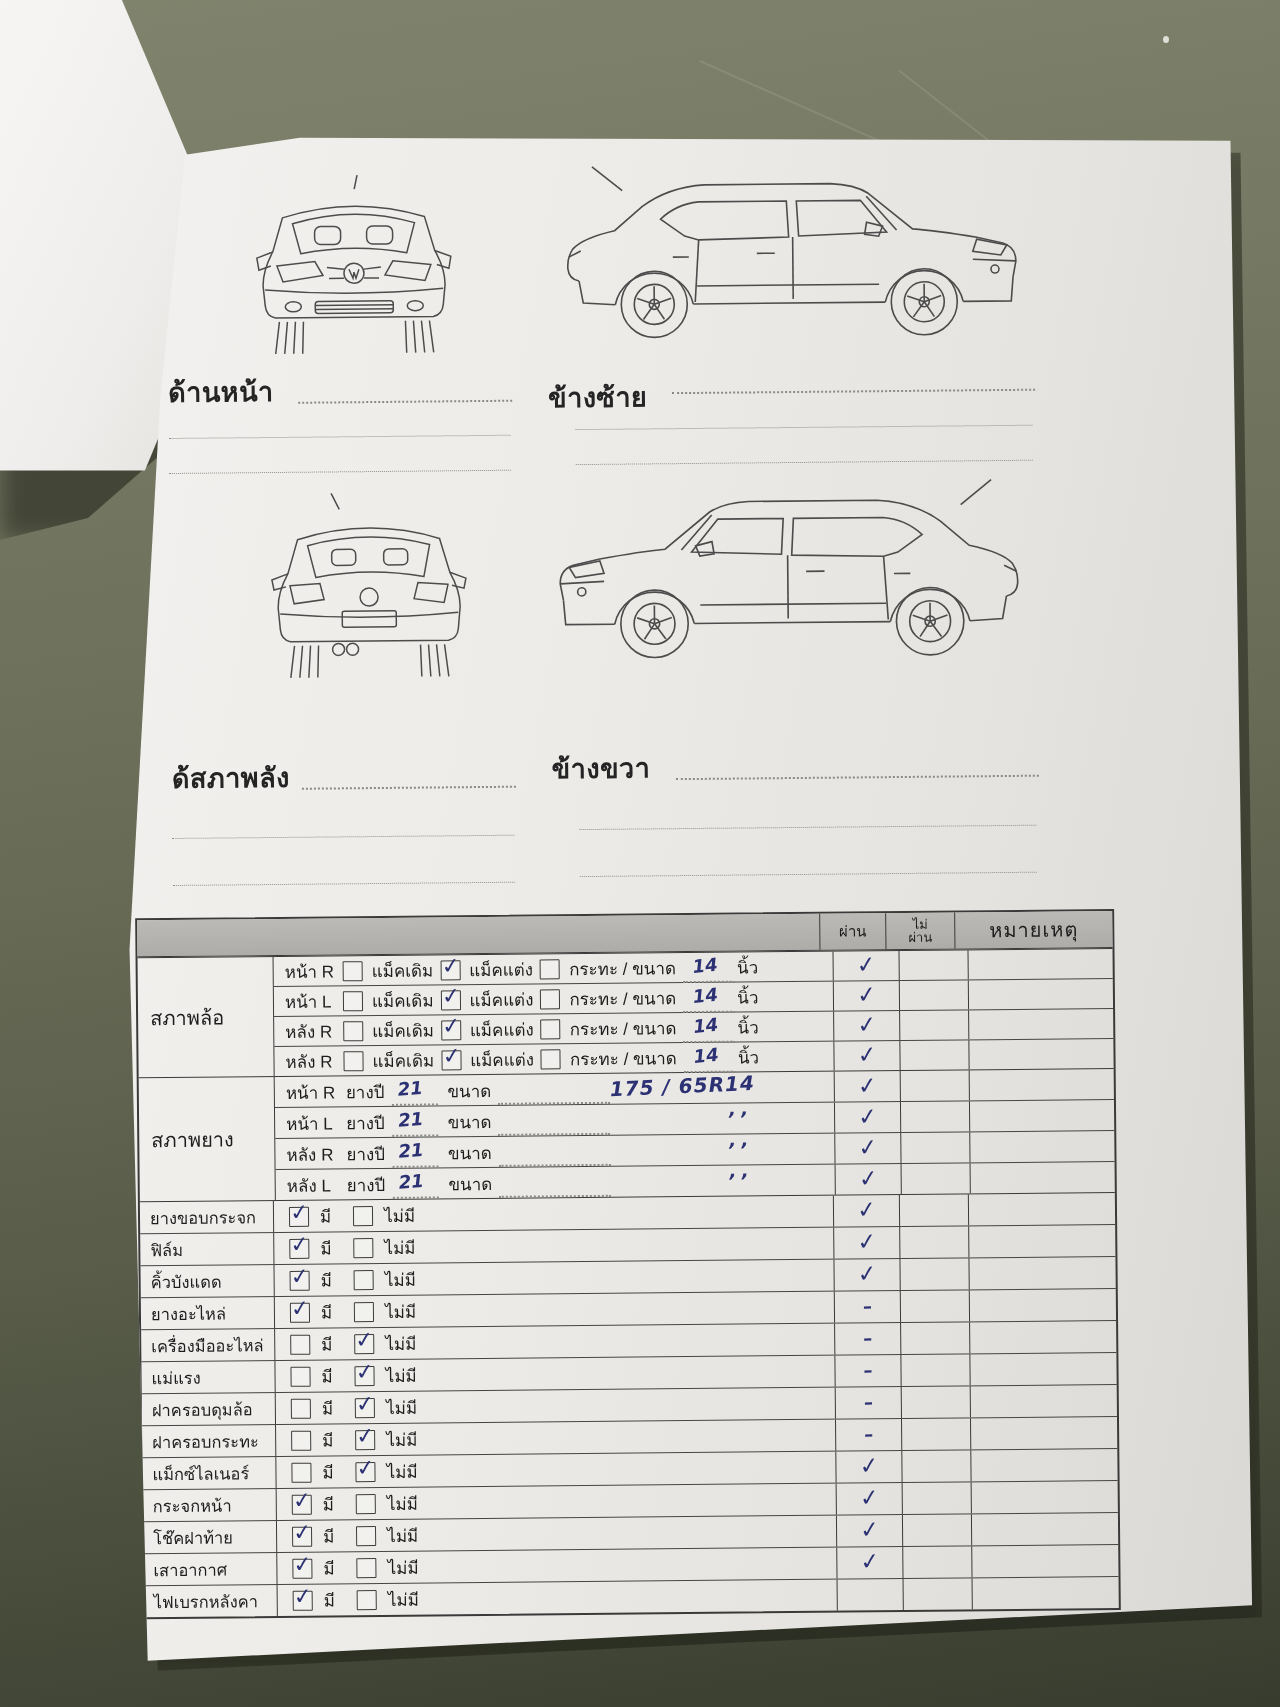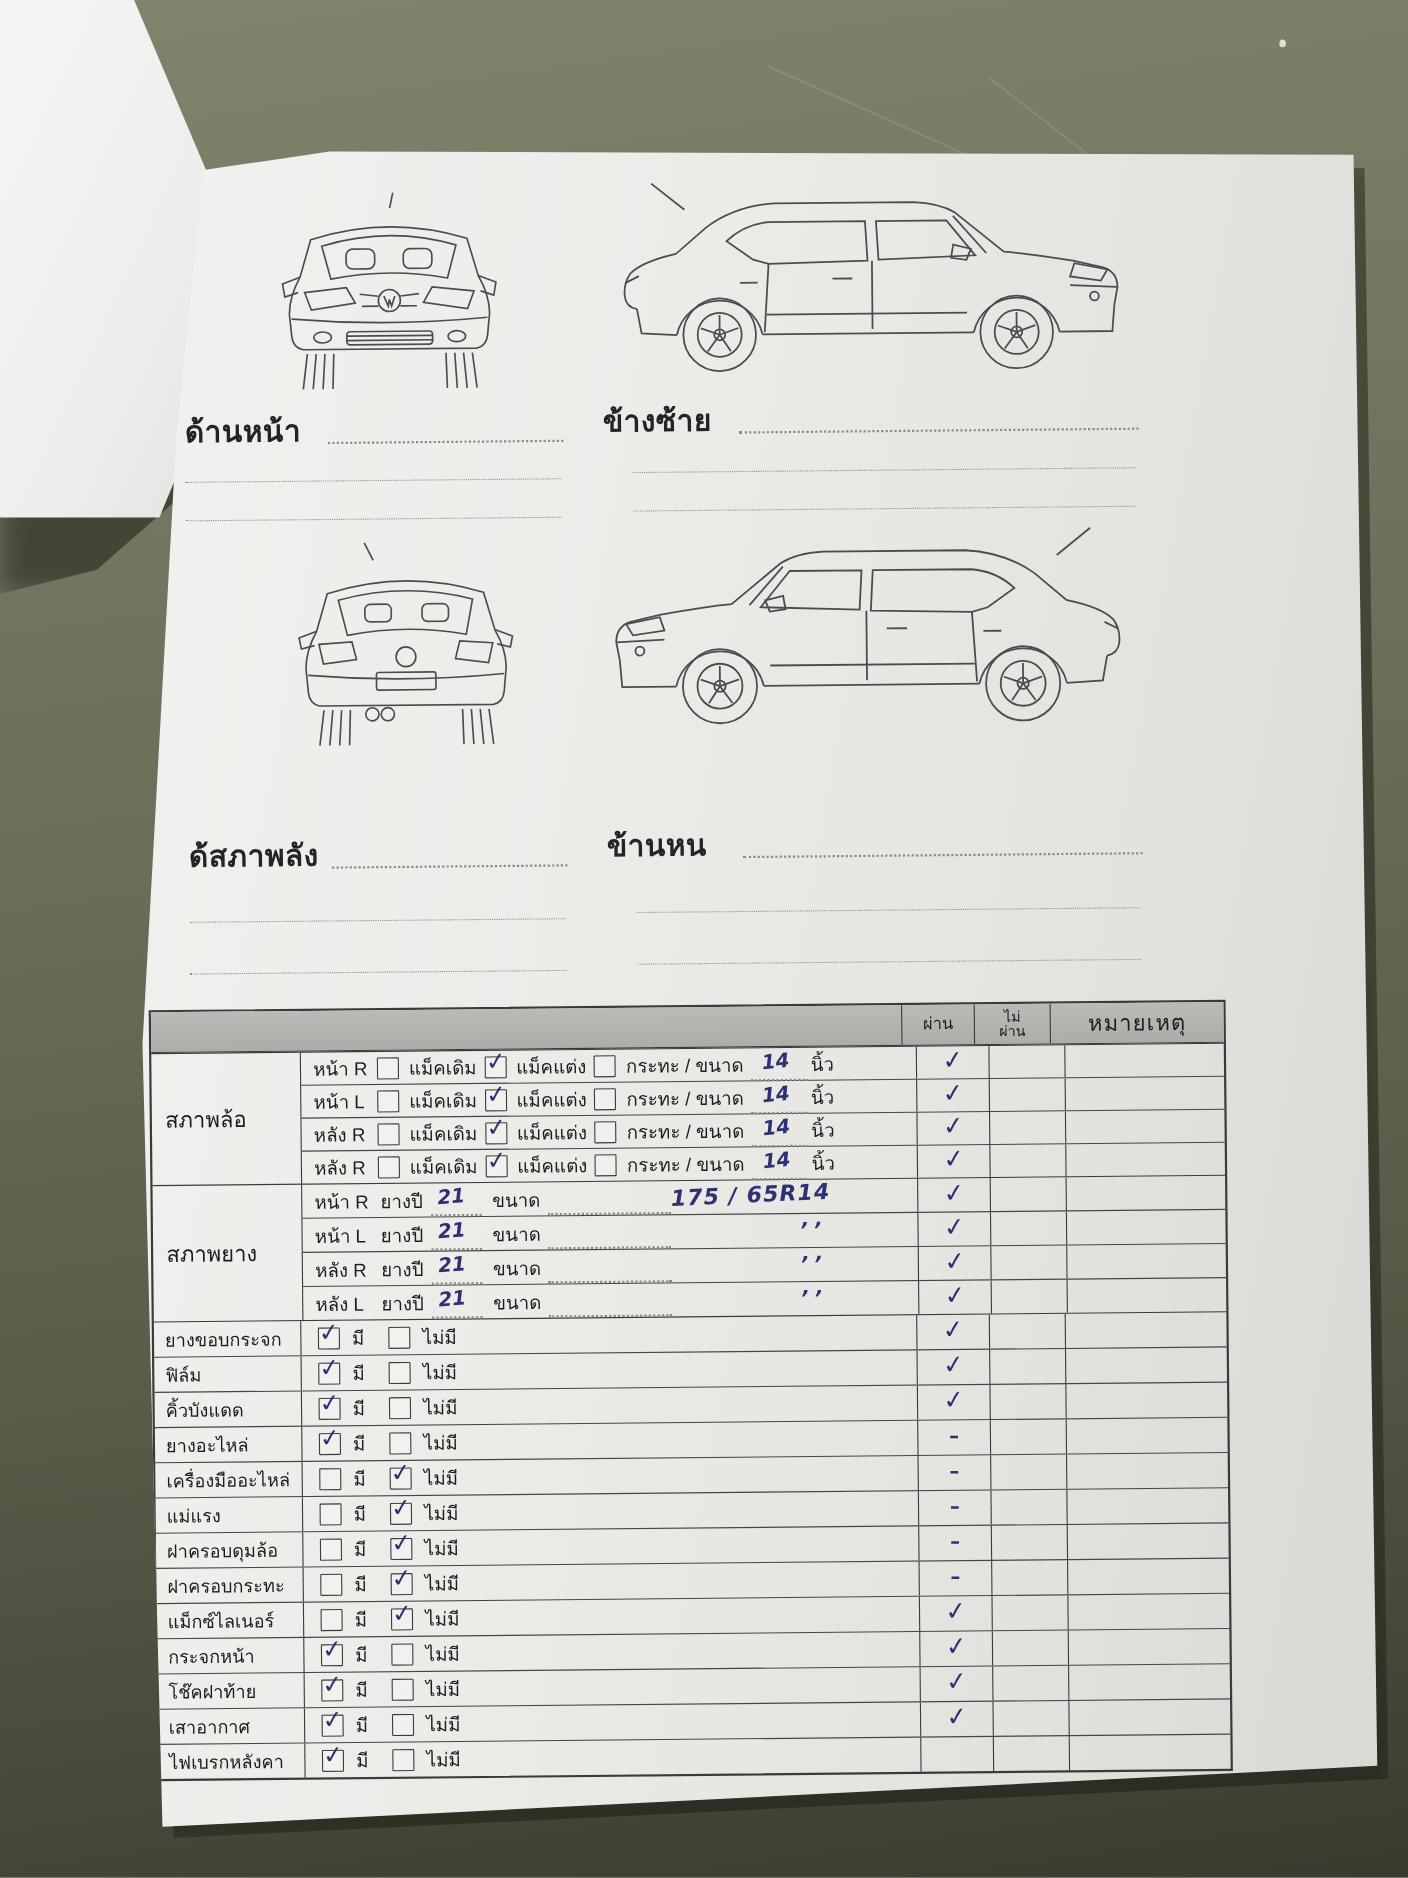--- a/index.html
+++ b/index.html
@@ -242,30 +242,30 @@
         <path d="M13,102 L56,100"></path>
         <circle cx="34" cy="110" r="4"></circle>
         <line x1="150" y1="124" x2="332" y2="124"></line>
         <path d="M448,88 L460,94"></path>
       </g>
     </svg>
   </div>
 
   <div class="diagram-label" style="left:48px;top:236px;">ด้านหน้า</div>
   <div class="dotline" style="left:178px;top:268px;width:214px;"></div>
-  <div class="diagram-label" style="left:428px;top:230px;">ข้างซ้าย</div>
+  <div class="diagram-label" style="left:428px;top:245px;">ข้างซ้าย</div>
   <div class="dotline" style="left:552px;top:262px;width:363px;"></div>
   <div class="dotline fine" style="left:48px;top:303px;width:342px;"></div>
   <div class="dotline fine" style="left:455px;top:298px;width:457px;"></div>
   <div class="dotline fine" style="left:48px;top:338px;width:342px;"></div>
   <div class="dotline fine" style="left:455px;top:333px;width:457px;"></div>
 
   <div class="diagram-label" style="left:48px;top:622px;">ด้สภาพลัง</div>
   <div class="dotline" style="left:178px;top:654px;width:214px;"></div>
-  <div class="diagram-label" style="left:428px;top:616px;">ข้านหน</div>
+  <div class="diagram-label" style="left:428px;top:616px;">ข้างขวา</div>
   <div class="dotline" style="left:552px;top:648px;width:363px;"></div>
   <div class="dotline fine" style="left:48px;top:703px;width:342px;"></div>
   <div class="dotline fine" style="left:455px;top:698px;width:457px;"></div>
   <div class="dotline fine" style="left:48px;top:750px;width:342px;"></div>
   <div class="dotline fine" style="left:455px;top:745px;width:457px;"></div>
 
   <div class="inspect-table">
     <div class="t-header">
       <div class="h-blank"></div>
       <div class="h-pass">

